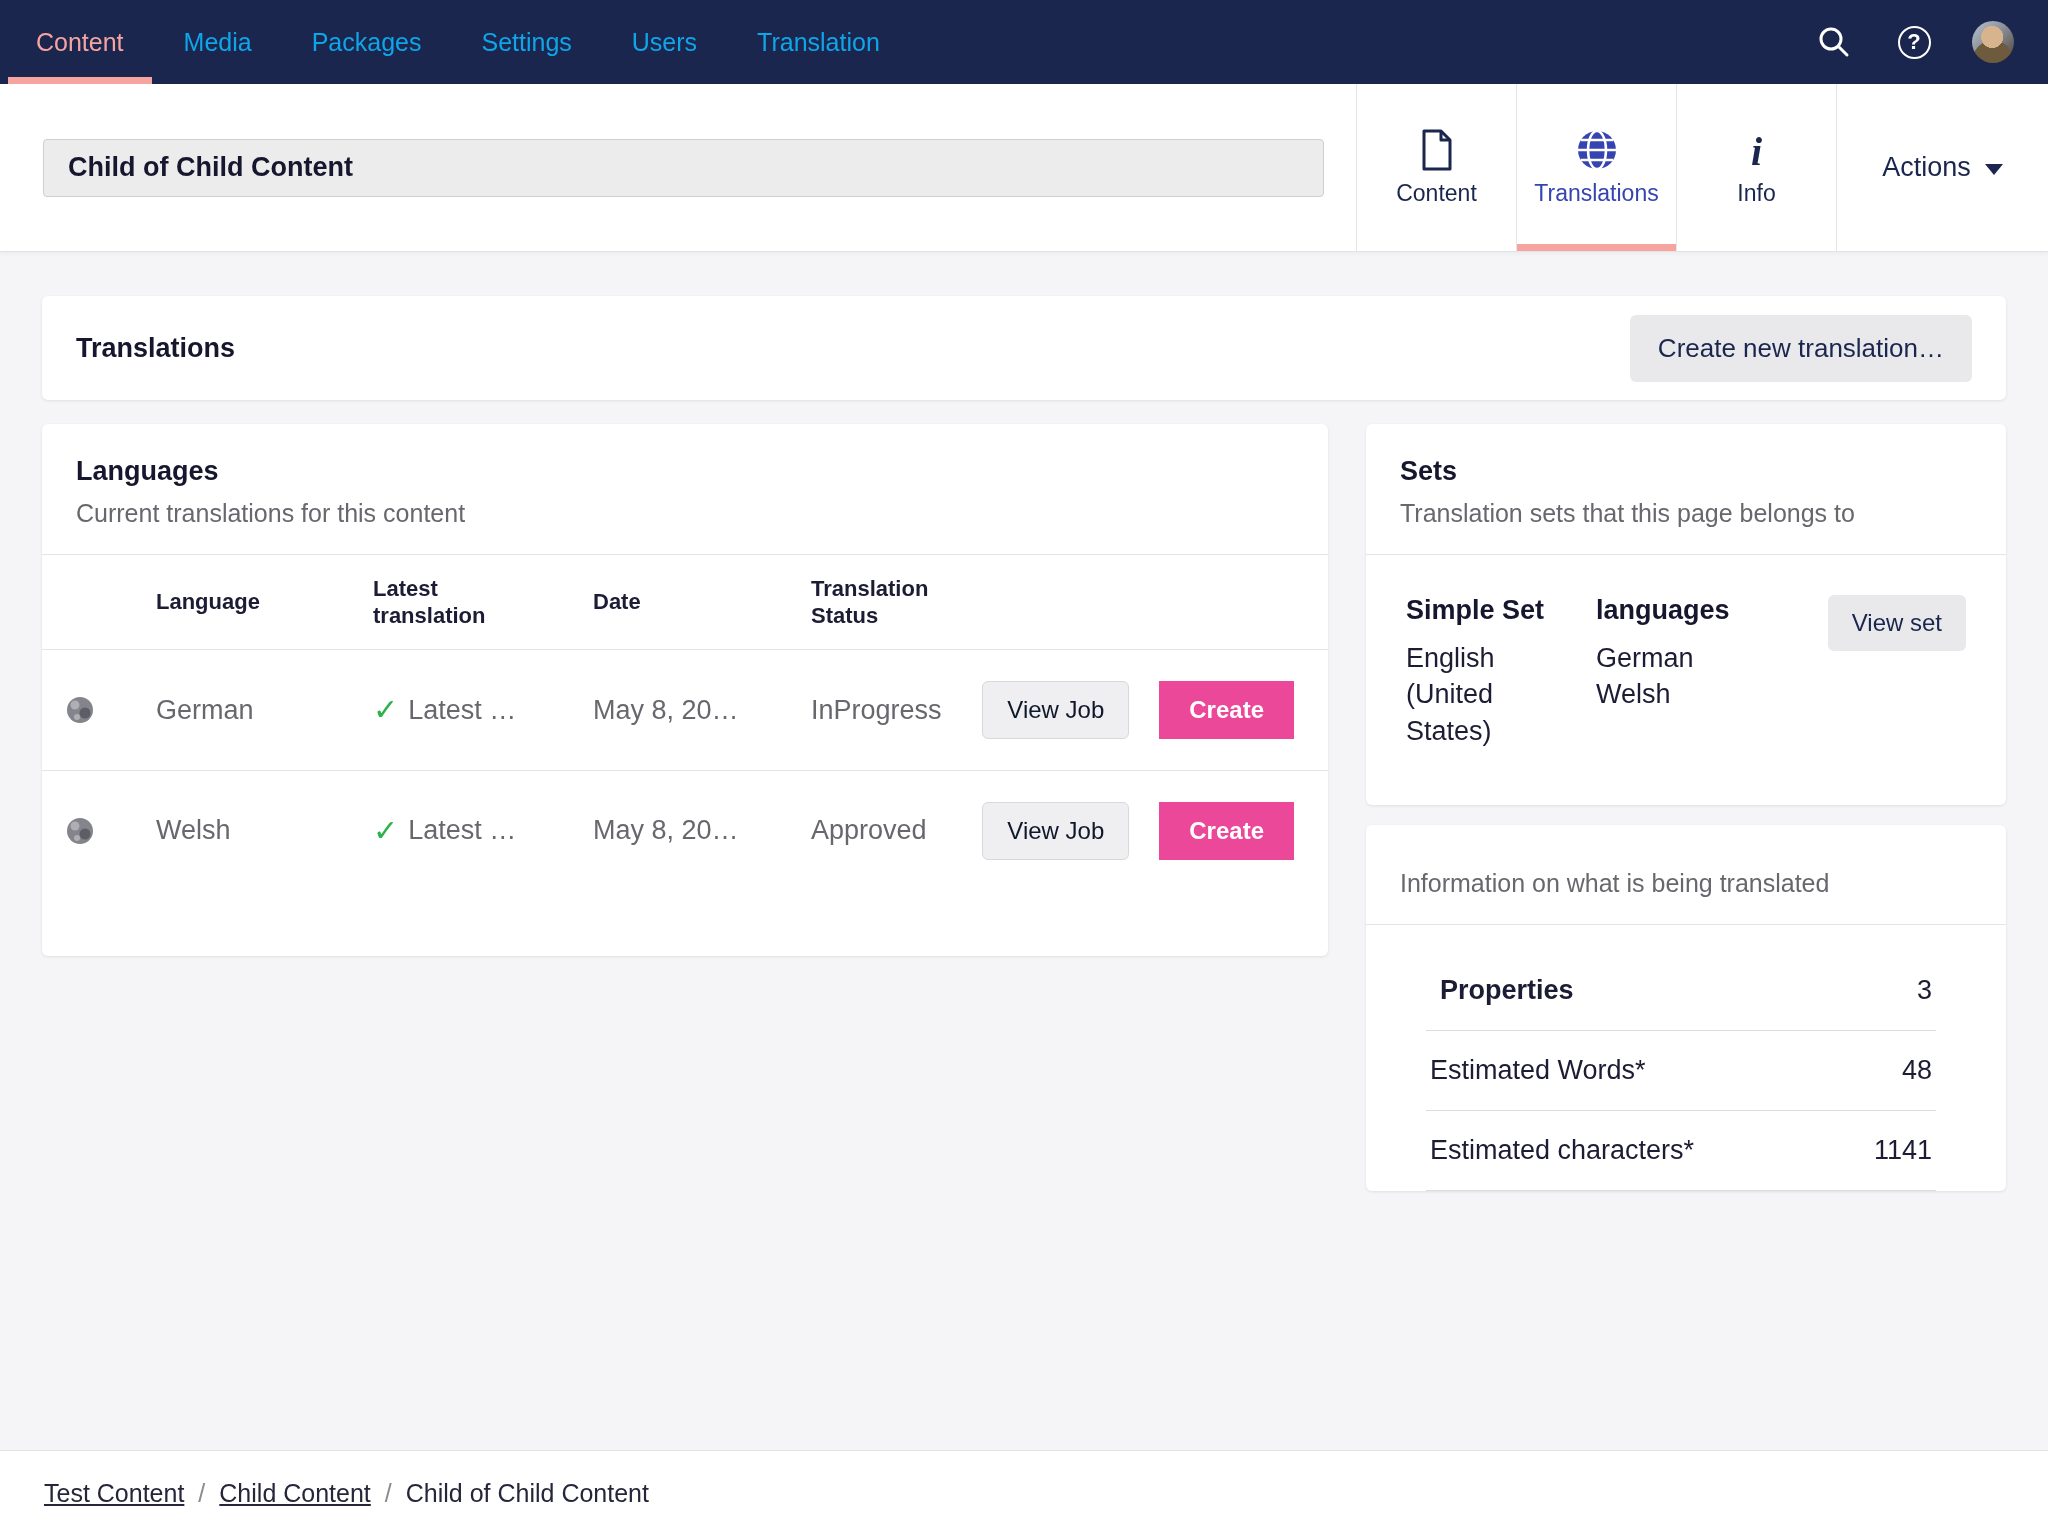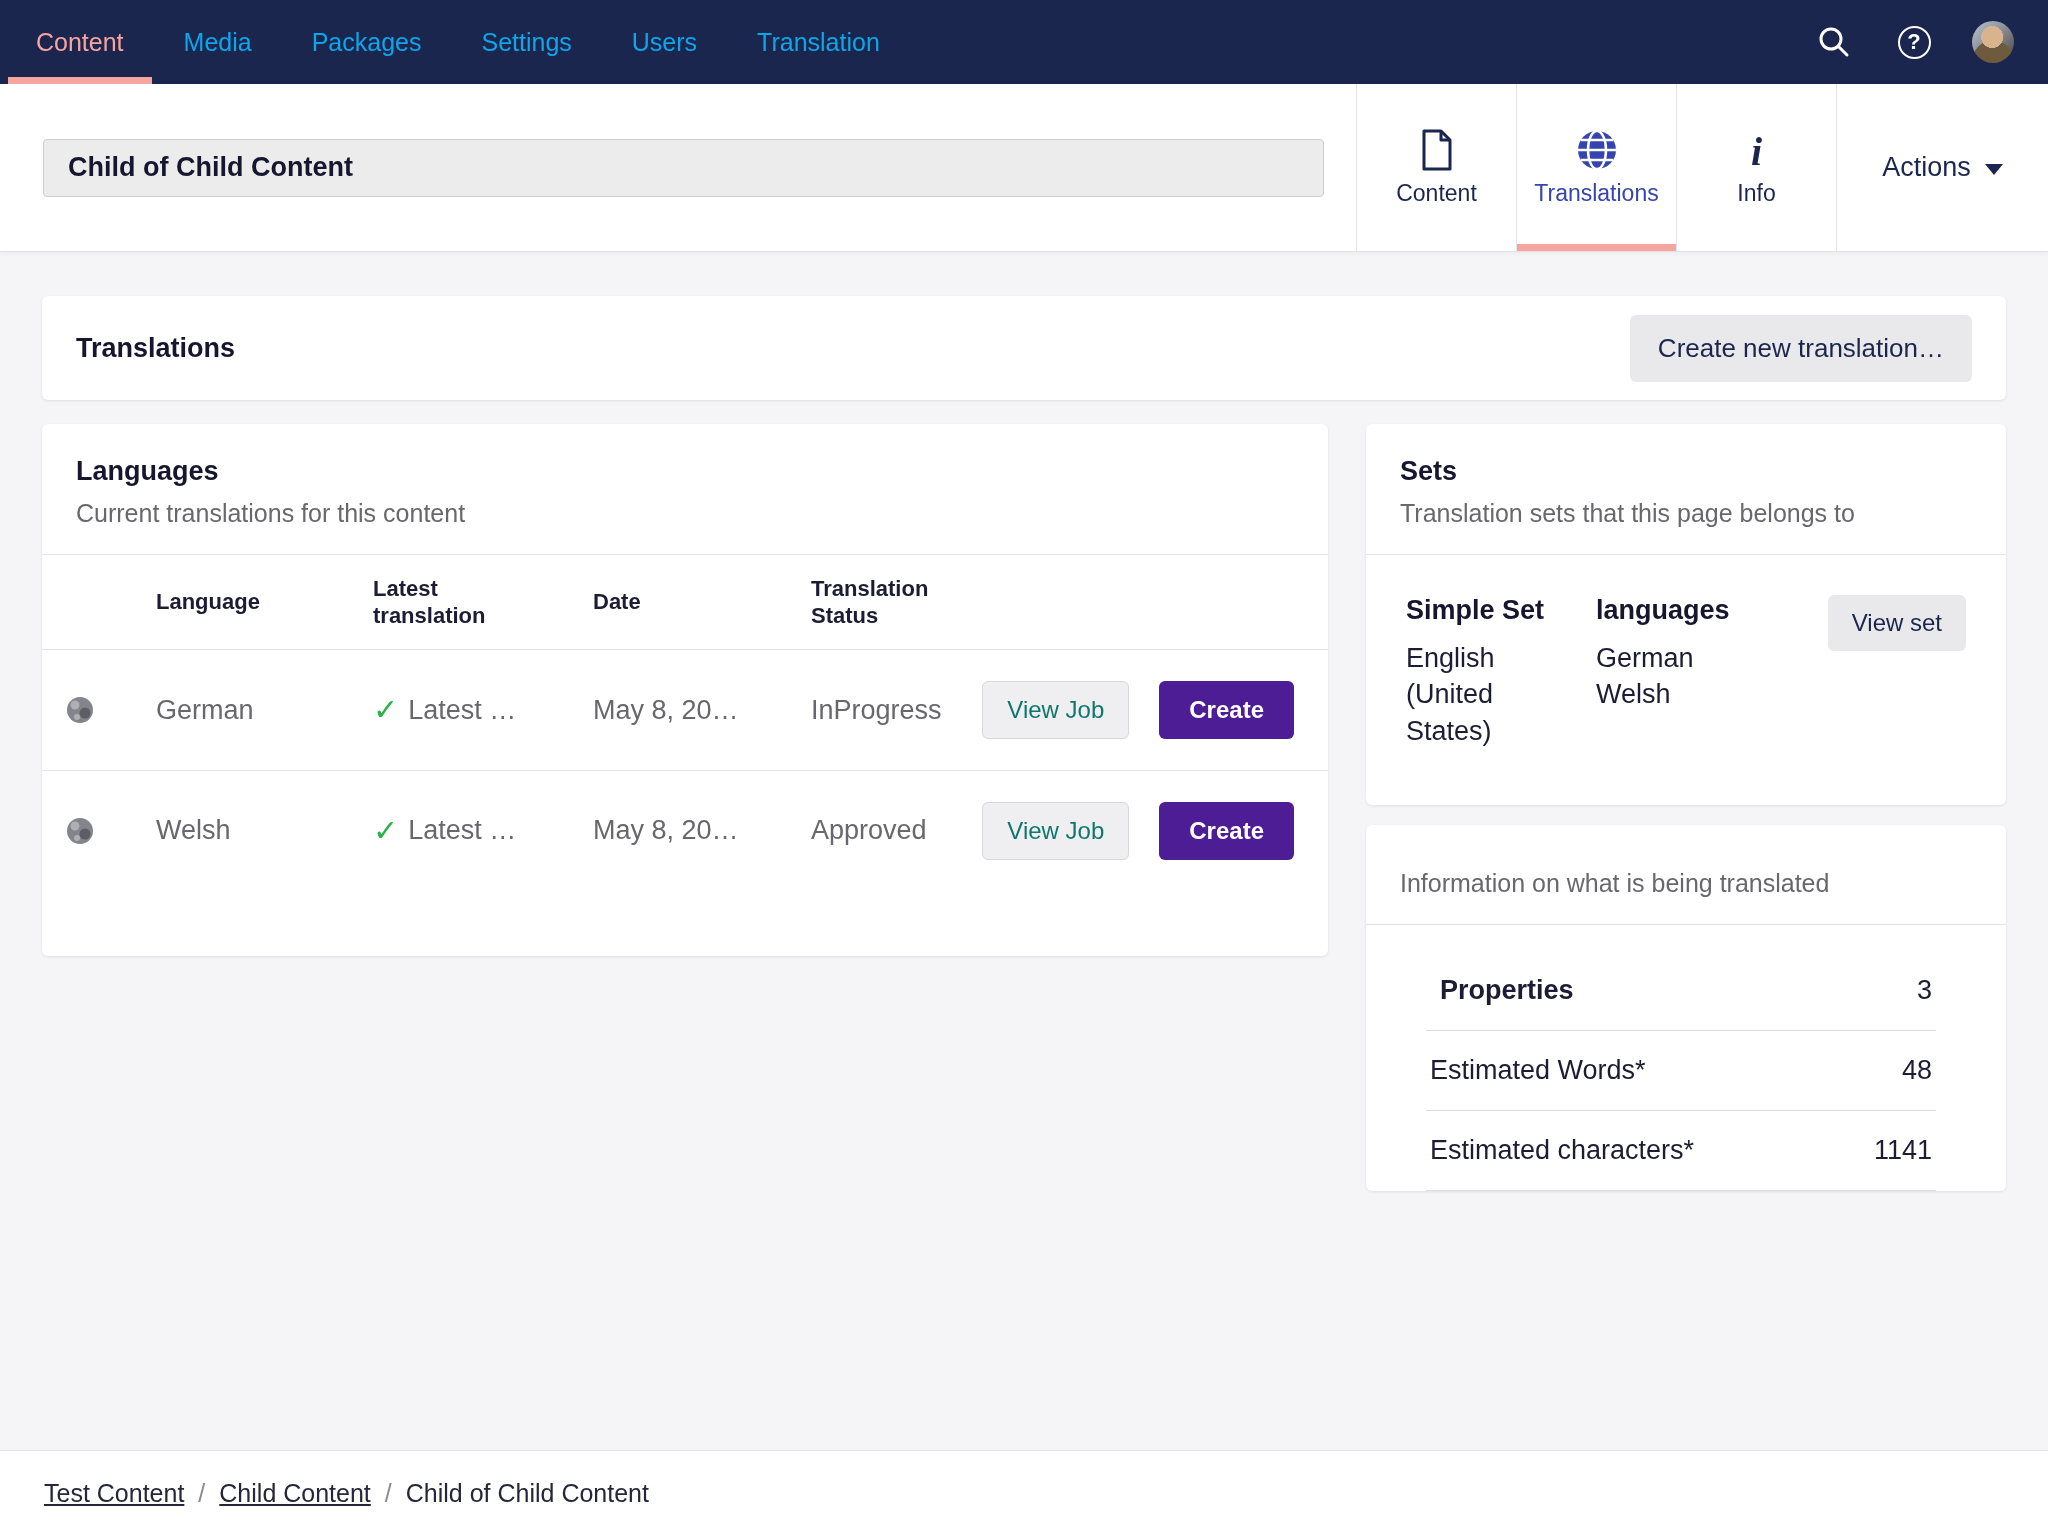--- a/index.html
+++ b/index.html
@@ -119,26 +119,26 @@
   .lang-header .col-h { padding: 14px 20px 14px 0; line-height: 1.25; max-width: 190px; }
   .lang-row { min-height: 120px; font-size: 27px; color: #68676d; }
   .lang-row + .lang-row { border-top: 1px solid #e4e4e7; }
   .row-globe { margin-left: 22px; display: flex; align-items: center; }
   .latest-cell { display: flex; align-items: center; gap: 10px; }
   .check {
     color: #2cb24a; font-size: 30px; font-weight: bold;
     font-family: "DejaVu Sans", sans-serif; line-height: 1;
   }
   .btn-viewjob {
-    background: #efeff1; border: 1px solid #d8d8db; color: #0f766e;
+    background: #efeff1; border: 1px solid #d8d8db; color: #0f172a;
     border-radius: 6px; font-size: 24px; padding: 14px 24px; cursor: pointer;
     margin-right: 30px; font-family: "Liberation Sans", "DejaVu Sans", sans-serif;
   }
   .btn-create {
-    background: #4c1d95; border: none; color: #ffffff; border-radius: 6px;
+    background: #ec4899; border: none; color: #ffffff; border-radius: 0;
     font-size: 24px; font-weight: bold; padding: 15px 30px; cursor: pointer;
     font-family: "Liberation Sans", "DejaVu Sans", sans-serif;
   }
 
   
   .right-col { width: 640px; display: flex; flex-direction: column; gap: 20px; }
   .divider { border-top: 1px solid #e4e4e7; }
   .sets-body { display: flex; align-items: flex-start; padding: 40px 40px 56px 40px; }
   .set-col { width: 148px; }
   .set-col-2 { width: 160px; margin-left: 42px; }

